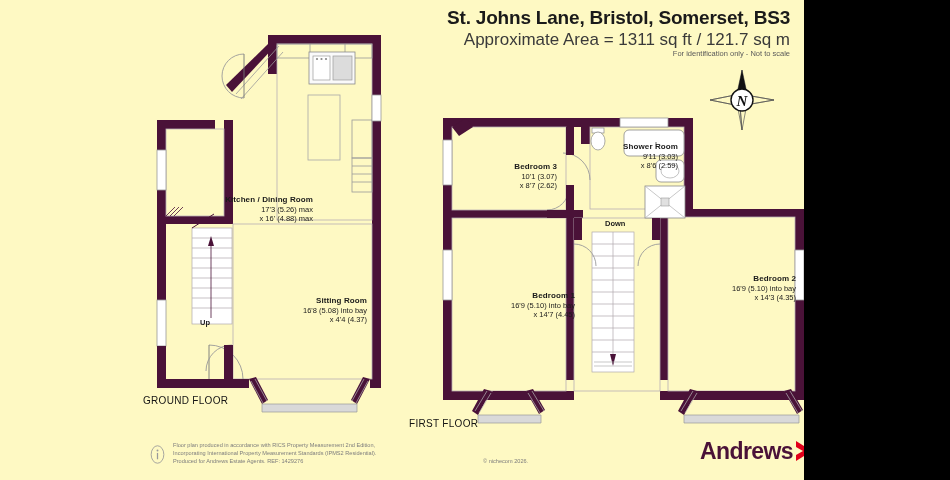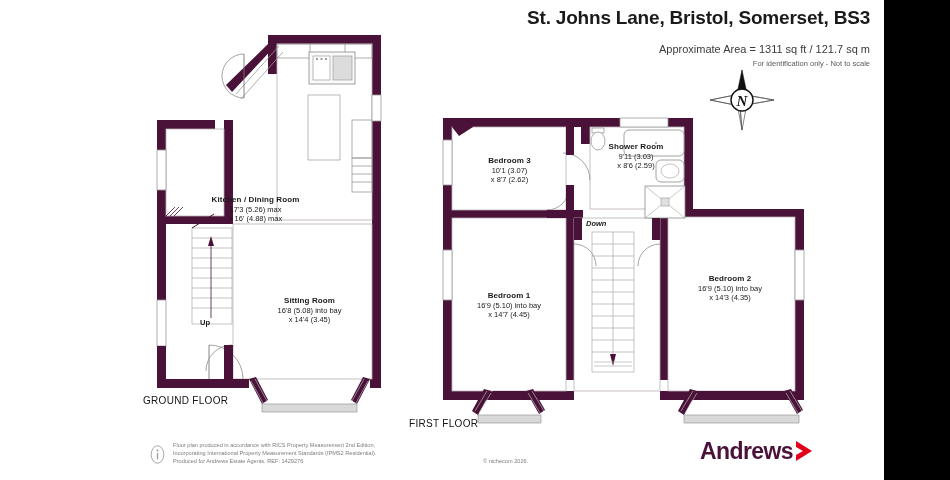--- a/index.html
+++ b/index.html
@@ -1,33 +1,33 @@
 <!DOCTYPE html>
 <html><head>
 <meta charset="utf-8">
 <style>
   html,body{margin:0;padding:0;background:#000;}
   body{width:950px;height:480px;overflow:hidden;
        font-family:"Liberation Sans","DejaVu Sans",sans-serif;}
-  #page{position:relative;width:884px;height:480px;background:#ffffff;overflow:hidden;}
+  #page{position:relative;width:804px;height:480px;background:#fef9c3;overflow:hidden;}
 
   
   #header{position:absolute;right:14px;top:6px;text-align:right;}
   #title{font-size:19px;font-weight:bold;color:#1a1a1a;letter-spacing:-0.2px;line-height:24px;}
-  #area{font-size:11px;color:#3a3a3a;line-height:15px;margin-top:12px;}
+  #area{font-size:17px;color:#3a3a3a;line-height:15px;margin-top:2px;}
   #notice{font-size:7.5px;color:#5a5a5a;line-height:11px;margin-top:1px;}
 
   
   #compass{position:absolute;left:706px;top:64px;width:72px;height:72px;}
 
   
   #plan{position:absolute;left:0;top:0;width:950px;height:480px;}
 
   
-  .rlabel{position:absolute;text-align:center;color:#1a1a1a;line-height:9.5px;}
+  .rlabel{position:absolute;text-align:right;color:#1a1a1a;line-height:9.5px;}
   .rlabel .rname{font-size:8px;font-weight:bold;letter-spacing:.1px;}
   .rlabel .rdim{font-size:7.5px;}
   .floorlabel{position:absolute;font-size:10px;font-weight:normal;color:#141414;letter-spacing:.3px;}
   .stairtxt{position:absolute;font-size:7.5px;font-weight:bold;color:#1a1a1a;}
 
   
   #footer{position:absolute;left:148px;top:441px;width:420px;}
   #foot-ico{position:absolute;left:0;top:4px;width:19px;height:19px;}
   #foot-text{position:absolute;left:25px;top:0px;font-size:5.6px;color:#7d7d7d;line-height:8.2px;}
   #foot-copy{position:absolute;left:335px;top:16.4px;font-size:5.6px;color:#7d7d7d;line-height:8.2px;}
@@ -339,24 +339,24 @@
 
   <div class="rlabel" style="left:198px;top:156px;width:115px;margin-top:39px;">
     <div class="rname">Kitchen / Dining Room</div>
     <div class="rdim">17'3 (5.26) max</div>
     <div class="rdim">x 16' (4.88) max</div>
   </div>
 
   <div class="rlabel" style="left:252px;top:296px;width:115px;">
     <div class="rname">Sitting Room</div>
     <div class="rdim">16'8 (5.08) into bay</div>
-    <div class="rdim">x 14'4 (3.45)</div>
-  </div>
-
-  <div class="rlabel" style="left:462px;top:156px;width:95px;">
+    <div class="rdim">x 4'4 (4.37)</div>
+  </div>
+
+  <div class="rlabel" style="left:462px;top:162px;width:95px;">
     <div class="rname">Bedroom 3</div>
     <div class="rdim">10'1 (3.07)</div>
     <div class="rdim">x 8'7 (2.62)</div>
   </div>
 
   <div class="rlabel" style="left:594px;top:142px;width:84px;">
     <div class="rname">Shower Room</div>
     <div class="rdim">9'11 (3.03)</div>
     <div class="rdim">x 8'6 (2.59)</div>
   </div>
@@ -367,21 +367,21 @@
     <div class="rdim">x 14'7 (4.45)</div>
   </div>
 
   <div class="rlabel" style="left:664px;top:274px;width:132px;">
     <div class="rname">Bedroom 2</div>
     <div class="rdim">16'9 (5.10) into bay</div>
     <div class="rdim">x 14'3 (4.35)</div>
   </div>
 
   <div class="stairtxt" style="left:200px;top:318px;">Up</div>
-  <div class="stairtxt" style="left:586px;top:219px;font-style:italic;">Down</div>
+  <div class="stairtxt" style="left:605px;top:219px;">Down</div>
 
   <div class="floorlabel" style="left:143px;top:395px;">GROUND FLOOR</div>
   <div class="floorlabel" style="left:394px;top:418px;padding-left:15px;">FIRST FLOOR</div>
 
   <div id="footer">
     <svg id="foot-ico" viewBox="0 0 24 24">
       <ellipse cx="12" cy="12" rx="8" ry="11" fill="none" stroke="#9a9a9a" stroke-width="1.1"></ellipse>
       <circle cx="12" cy="7" r="1.2" fill="#9a9a9a"></circle>
       <rect x="11.2" y="10" width="1.6" height="8" fill="#9a9a9a"></rect>
     </svg>

